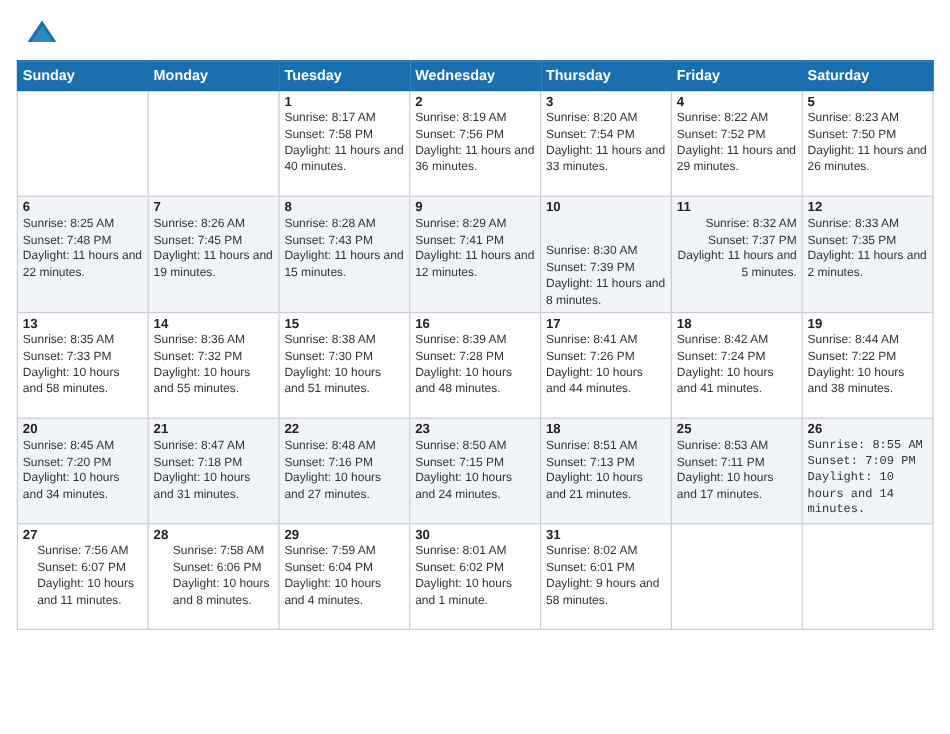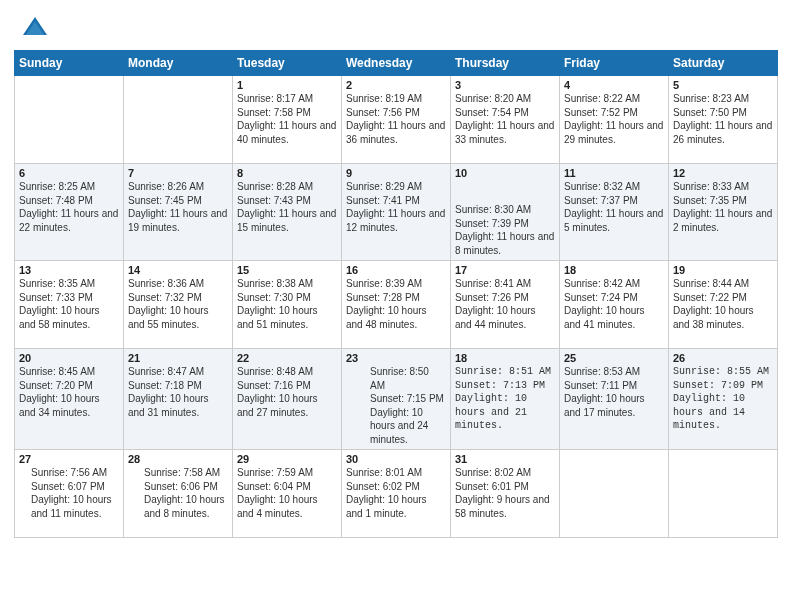--- a/index.html
+++ b/index.html
@@ -193,21 +193,21 @@
 Daylight: 11 hours and 12 minutes.</div>
             </td>
             <td>
               <span class="day-num">10</span>
               <div class="day-info" style="white-space: pre-line; margin-top: 24px;">Sunrise: 8:30 AM
 Sunset: 7:39 PM
 Daylight: 11 hours and 8 minutes.</div>
             </td>
             <td>
               <span class="day-num">11</span>
-              <div class="day-info" style="white-space: pre-line;">Sunrise: 8:32 AM
+              <div class="day-info" style="white-space: pre-line; text-align: right;">Sunrise: 8:32 AM
 Sunset: 7:37 PM
 Daylight: 11 hours and 5 minutes.</div>
             </td>
             <td>
               <span class="day-num">12</span>
               <div class="day-info" style="white-space: pre-line;">Sunrise: 8:33 AM
 Sunset: 7:35 PM
 Daylight: 11 hours and 2 minutes.</div>
             </td>
           </tr>
@@ -269,27 +269,27 @@
 Daylight: 10 hours and 31 minutes.</div>
             </td>
             <td>
               <span class="day-num">22</span>
               <div class="day-info" style="white-space: pre-line;">Sunrise: 8:48 AM
 Sunset: 7:16 PM
 Daylight: 10 hours and 27 minutes.</div>
             </td>
             <td>
               <span class="day-num">23</span>
-              <div class="day-info" style="white-space: pre-line; margin-left: 24px;">Sunrise: 8:50 AM
+              <div class="day-info" style="white-space: pre-line;">Sunrise: 8:50 AM
 Sunset: 7:15 PM
 Daylight: 10 hours and 24 minutes.</div>
             </td>
             <td>
               <span class="day-num">18</span>
-              <div class="day-info" style="white-space: pre-line; font-family: Liberation Mono, monospace;">Sunrise: 8:51 AM
+              <div class="day-info" style="white-space: pre-line;">Sunrise: 8:51 AM
 Sunset: 7:13 PM
 Daylight: 10 hours and 21 minutes.</div>
             </td>
             <td>
               <span class="day-num">25</span>
               <div class="day-info" style="white-space: pre-line;">Sunrise: 8:53 AM
 Sunset: 7:11 PM
 Daylight: 10 hours and 17 minutes.</div>
             </td>
             <td>

